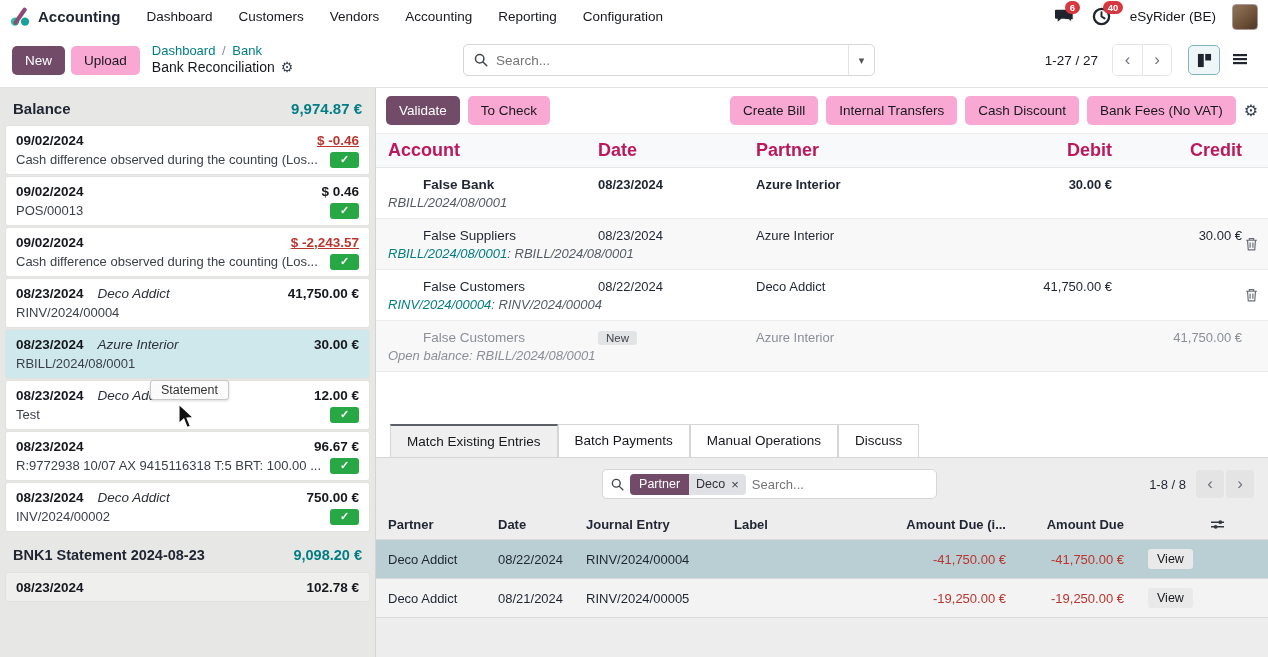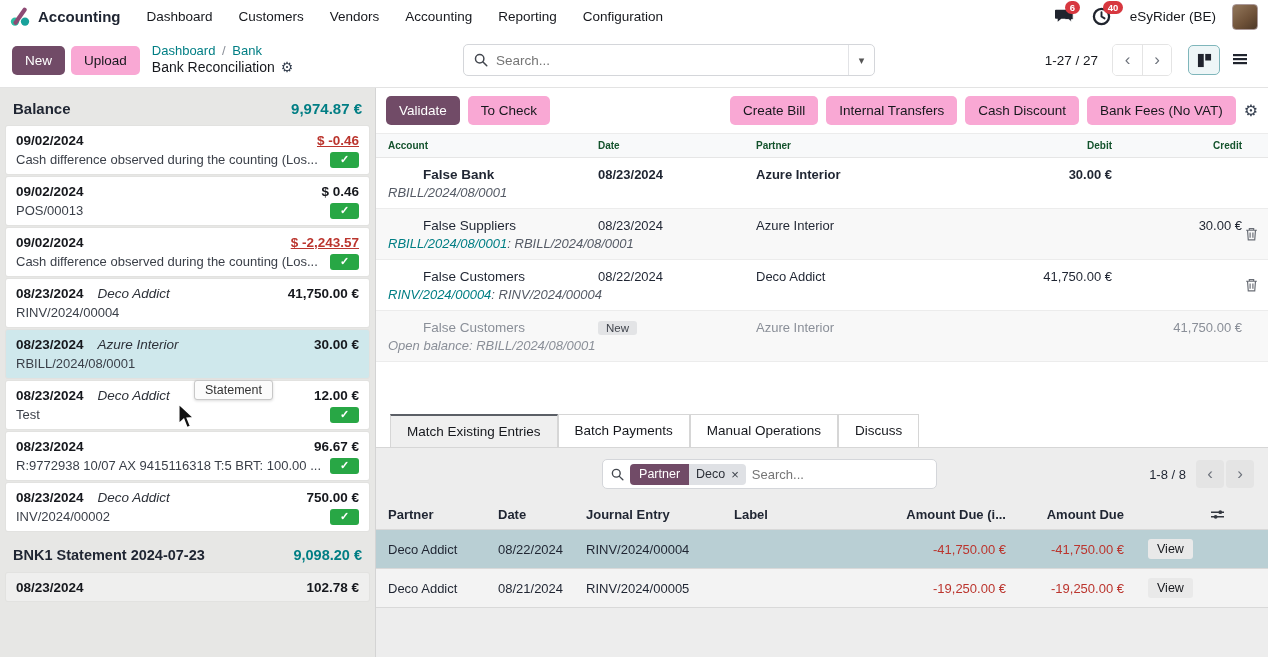--- a/index.html
+++ b/index.html
@@ -66,30 +66,30 @@
   .cpartner{font-style:italic;color:#2c3038;margin-left:14px;font-size:13.5px;}
   .camount{margin-left:auto;font-weight:700;font-size:13.5px;color:#16181d;}
   .camount.neg{color:var(--red);text-decoration:underline;}
   .cline2{display:flex;align-items:center;margin-top:3px;min-height:17px;}
   .cref{font-size:13px;color:#3a3f48;white-space:nowrap;overflow:hidden;flex:1;}
   .check{background:var(--green);color:#fff;border-radius:3px;width:29px;height:16px;display:flex;align-items:center;justify-content:center;font-size:11px;font-weight:700;margin-left:8px;flex:0 0 auto;}
   .stmthead{display:flex;justify-content:space-between;align-items:center;padding:13px 7px 10px 7px;}
   .stmthead .l{font-weight:700;font-size:14.5px;}
   .stmthead .v{font-weight:700;font-size:14.5px;color:var(--teal);}
 
-  .tooltip{position:absolute;left:150px;top:292px;background:#fbfbfb;border:1px solid #c8c8c8;border-radius:3px;padding:2px 10px;font-size:12.5px;color:#333;box-shadow:0 1px 3px rgba(0,0,0,.15);z-index:30;margin-left:44px;}
+  .tooltip{position:absolute;left:150px;top:292px;background:#fbfbfb;border:1px solid #c8c8c8;border-radius:3px;padding:2px 10px;font-size:12.5px;color:#333;box-shadow:0 1px 3px rgba(0,0,0,.15);z-index:30;}
   .cursor{position:absolute;left:176px;top:316px;z-index:40;}
 
   
   .rightpanel{flex:1;background:#fff;display:flex;flex-direction:column;overflow:hidden;}
   .rp-actions{display:flex;align-items:center;gap:8px;padding:8px 10px;}
   .rp-actions .spacer{flex:1;}
   .mlgrid{display:grid;grid-template-columns:210px 158px 255px 125px 130px 34px;align-items:center;}
   .mlhead{background:#f8f9fa;border-top:1px solid #ececec;border-bottom:1px solid #e6e6e6;padding:6px 0;}
-  .mlhead .cell{font-weight:700;font-size:10px;color:#14532d;}
+  .mlhead .cell{font-weight:700;font-size:18px;color:#be185d;}
   .cell{padding:0 12px;}
   .num{text-align:right;}
   .mlrow{border-bottom:1px solid #ececec;padding:9px 0 8px 0;position:relative;}
   .mlrow.alt{background:#f8f8f8;}
   .mlrow .acc{font-size:13.5px;margin-left:35px;}
   .mlrow.lead .acc,.mlrow.lead .dt,.mlrow.lead .pt,.mlrow.lead .num{font-weight:700;}
   .mlref{grid-column:1 / span 3;padding:3px 12px 0 12px;font-style:italic;font-size:13px;color:#555b66;white-space:nowrap;}
   .mlref .lnk{color:var(--teal);}
   .mlrow.mutedrow .acc,.mlrow.mutedrow .pt,.mlrow.mutedrow .num,.mlrow.mutedrow .mlref{color:#8a8f98;}
   .newbadge{display:inline-block;background:#e3e4e6;color:#41454d;font-size:11.5px;font-style:normal;padding:1px 8px;border-radius:3px;font-weight:400;}
@@ -303,21 +303,21 @@
         <span class="cpartner">Deco Addict</span>
         <span class="camount">750.00 €</span>
       </div>
       <div class="cline2">
         <span class="cref">INV/2024/00002</span>
         <span class="check">✓</span>
       </div>
     </div>
 
     <div class="stmthead">
-      <span class="l">BNK1 Statement 2024-07-23</span>
+      <span class="l">BNK1 Statement 2024-08-23</span>
       <span class="v">9,098.20 €</span>
     </div>
 
     <div class="card dim">
       <div class="cline1">
         <span class="cdate">08/23/2024</span>
         <span class="camount">102.78 €</span>
       </div>
     </div>
 

